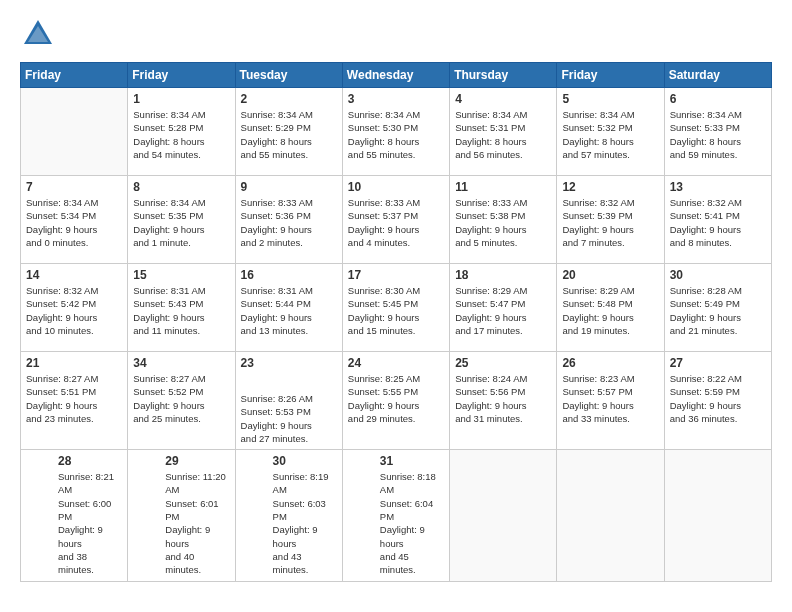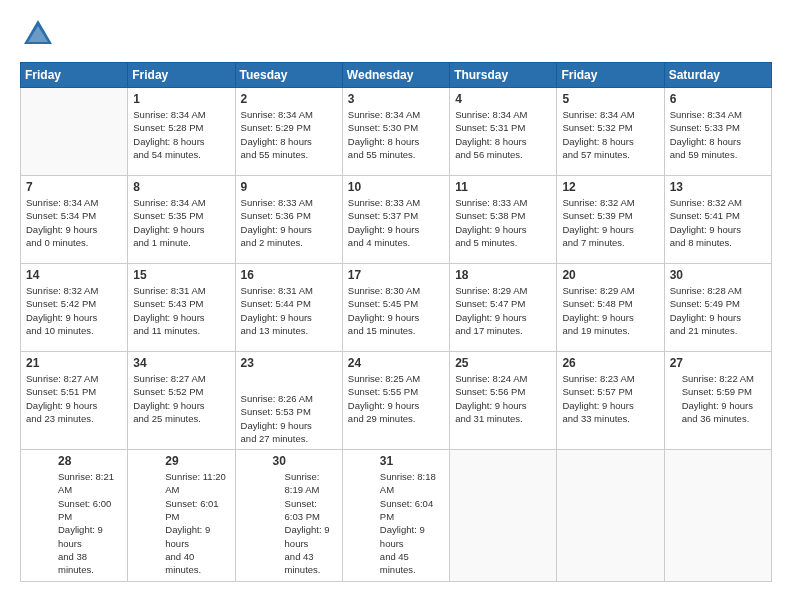--- a/index.html
+++ b/index.html
@@ -321,21 +321,21 @@
           </td>
           <td>
             <span class="day-num">26</span>
             <div class="day-info" style="white-space: pre-line;">Sunrise: 8:23 AM
 Sunset: 5:57 PM
 Daylight: 9 hours
 and 33 minutes.</div>
           </td>
           <td>
             <span class="day-num">27</span>
-            <div class="day-info" style="white-space: pre-line; margin-left: 12px;">Sunrise: 8:22 AM
+            <div class="day-info" style="white-space: pre-line;">Sunrise: 8:22 AM
 Sunset: 5:59 PM
 Daylight: 9 hours
 and 36 minutes.</div>
           </td>
         </tr>
         <tr class="last-row">
           <td>
             <span class="day-num">28</span>
             <div class="day-info" style="white-space: pre-line;">Sunrise: 8:21 AM
 Sunset: 6:00 PM
@@ -344,21 +344,21 @@
           </td>
           <td>
             <span class="day-num">29</span>
             <div class="day-info" style="white-space: pre-line;">Sunrise: 11:20 AM
 Sunset: 6:01 PM
 Daylight: 9 hours
 and 40 minutes.</div>
           </td>
           <td>
             <span class="day-num">30</span>
-            <div class="day-info" style="white-space: pre-line; margin-left: 12px;">Sunrise: 8:19 AM
+            <div class="day-info" style="white-space: pre-line;">Sunrise: 8:19 AM
 Sunset: 6:03 PM
 Daylight: 9 hours
 and 43 minutes.</div>
           </td>
           <td>
             <span class="day-num">31</span>
             <div class="day-info" style="white-space: pre-line;">Sunrise: 8:18 AM
 Sunset: 6:04 PM
 Daylight: 9 hours
 and 45 minutes.</div>

